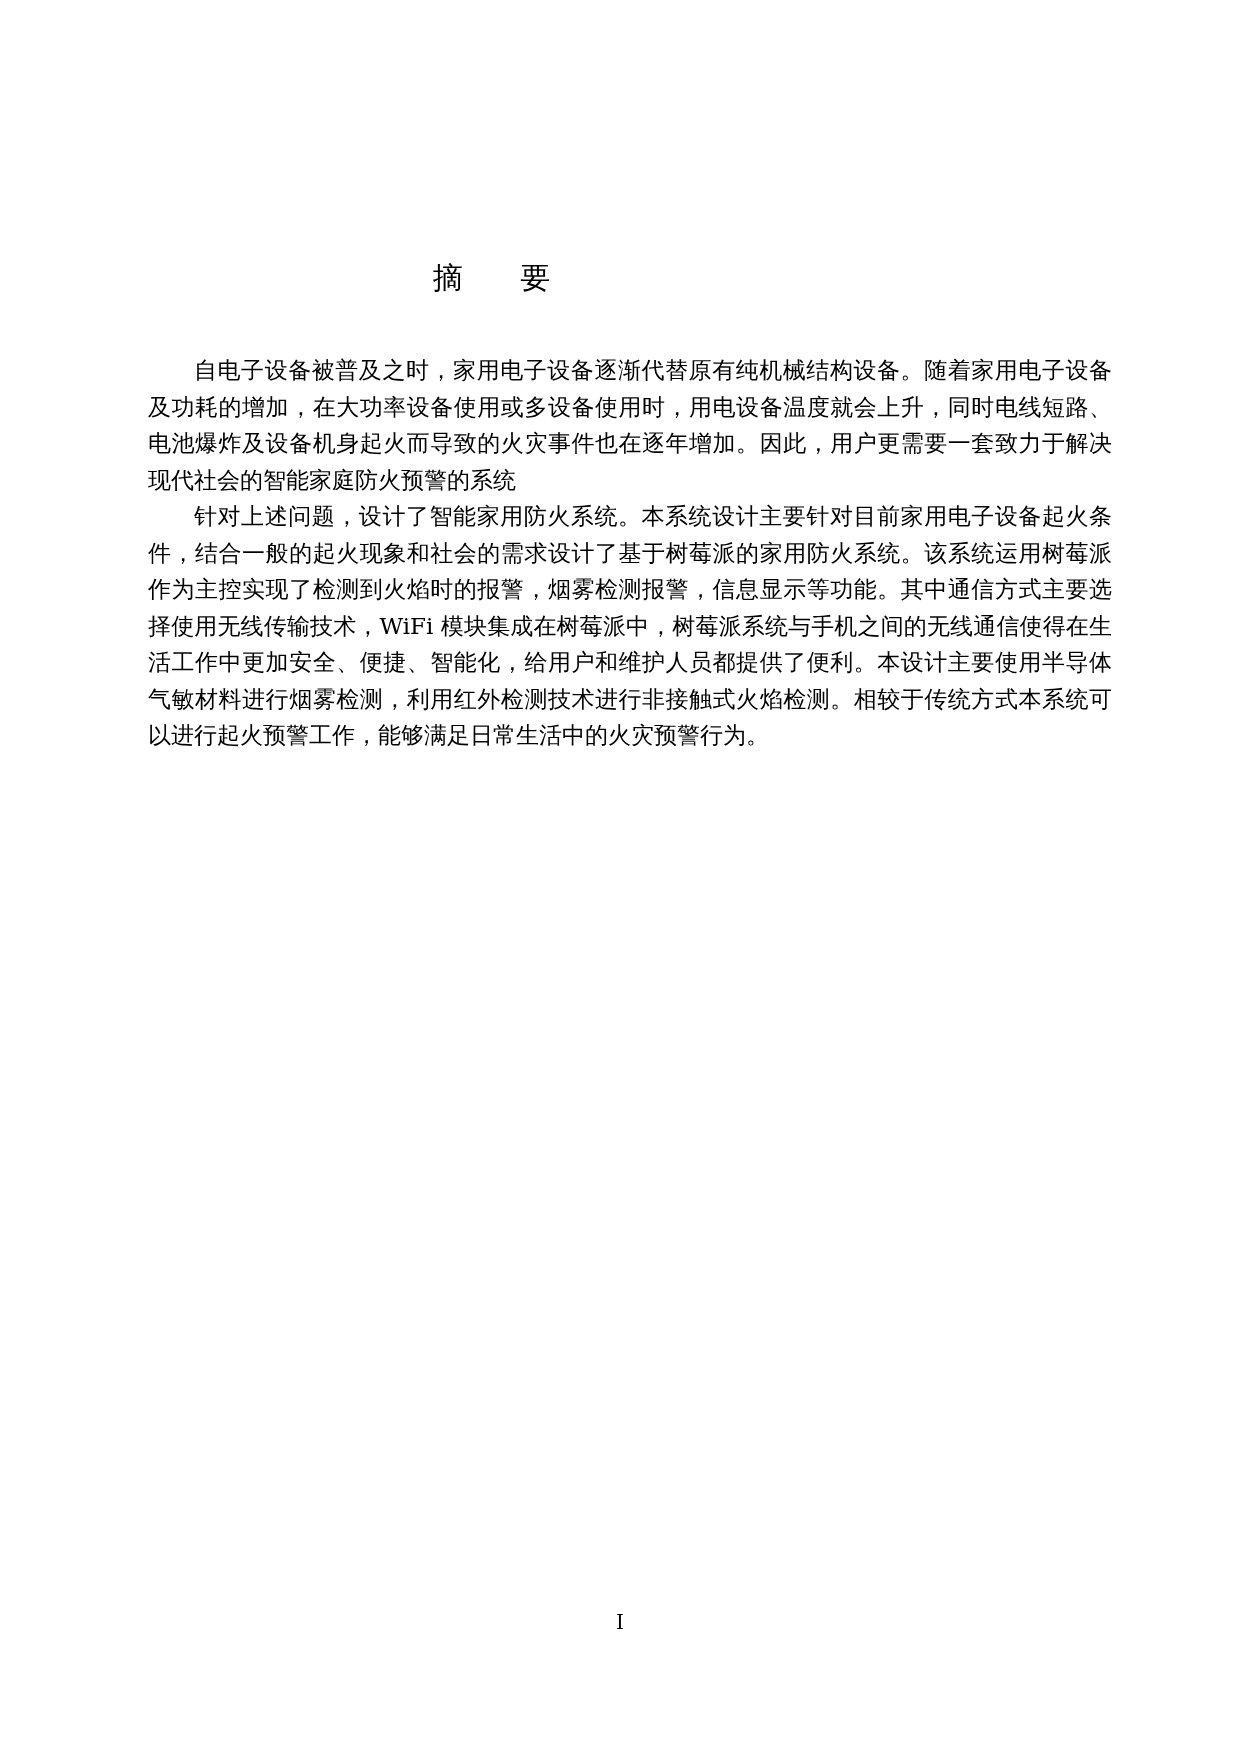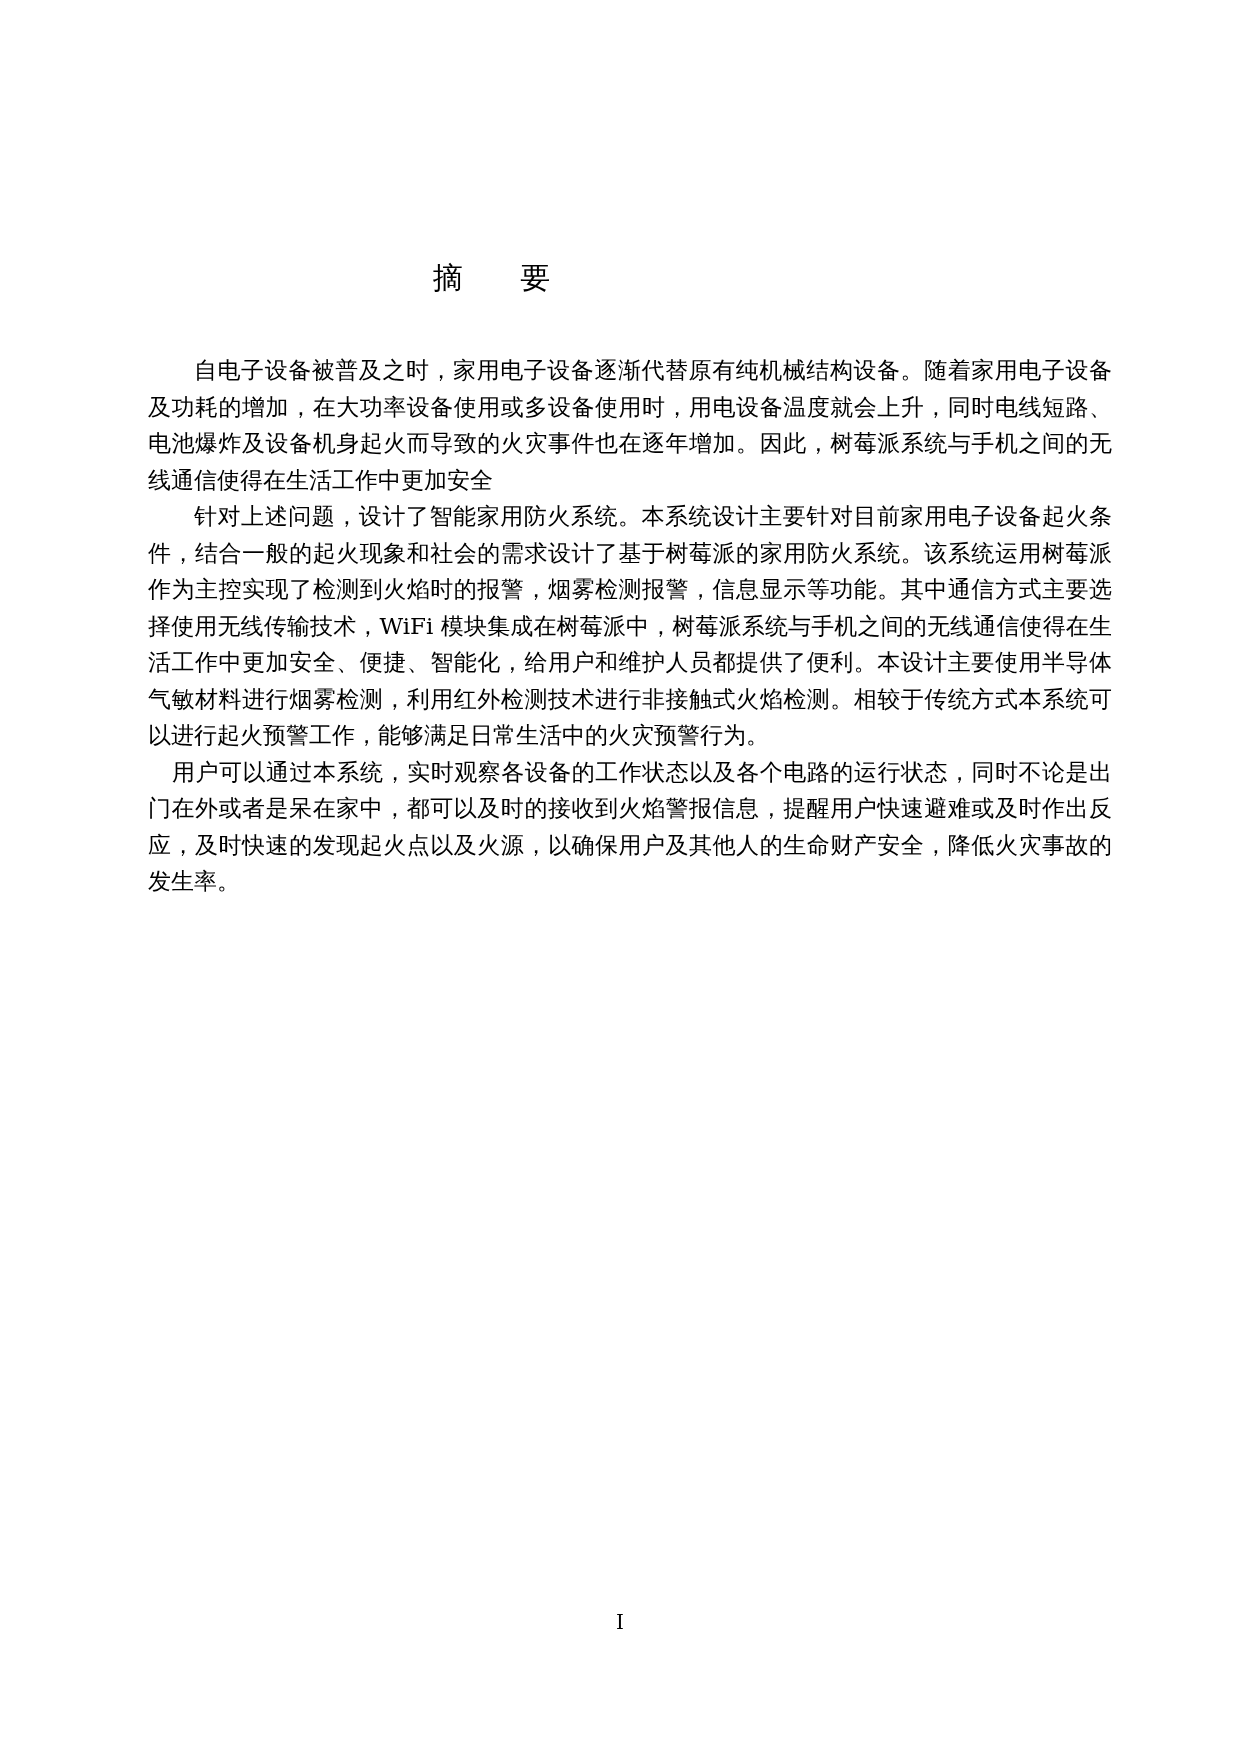--- a/index.html
+++ b/index.html
@@ -17,18 +17,17 @@
 </style>
 </head>
 <body>
 
 <div class="title">
   <span>摘</span>
   <span>要</span>
 </div>
 
 <div class="body">
-  <p class="indent">自电子设备被普及之时，家用电子设备逐渐代替原有纯机械结构设备。随着家用电子设备及功耗的增加，在大功率设备使用或多设备使用时，用电设备温度就会上升，同时电线短路、电池爆炸及设备机身起火而导致的火灾事件也在逐年增加。因此，树莓派系统与手机之间的无线通信使得在生活工作中更加安全</p>
+  <p class="indent">自电子设备被普及之时，家用电子设备逐渐代替原有纯机械结构设备。随着家用电子设备及功耗的增加，在大功率设备使用或多设备使用时，用电设备温度就会上升，同时电线短路、电池爆炸及设备机身起火而导致的火灾事件也在逐年增加。因此，用户更需要一套致力于解决现代社会的智能家庭防火预警的系统</p>
   <p class="indent">针对上述问题，设计了智能家用防火系统。本系统设计主要针对目前家用电子设备起火条件，结合一般的起火现象和社会的需求设计了基于树莓派的家用防火系统。该系统运用树莓派作为主控实现了检测到火焰时的报警，烟雾检测报警，信息显示等功能。其中通信方式主要选择使用无线传输技术，WiFi 模块集成在树莓派中，树莓派系统与手机之间的无线通信使得在生活工作中更加安全、便捷、智能化，给用户和维护人员都提供了便利。本设计主要使用半导体气敏材料进行烟雾检测，利用红外检测技术进行非接触式火焰检测。相较于传统方式本系统可以进行起火预警工作，能够满足日常生活中的火灾预警行为。</p>
-  <p class="indent-sm">用户可以通过本系统，实时观察各设备的工作状态以及各个电路的运行状态，同时不论是出门在外或者是呆在家中，都可以及时的接收到火焰警报信息，提醒用户快速避难或及时作出反应，及时快速的发现起火点以及火源，以确保用户及其他人的生命财产安全，降低火灾事故的发生率。</p>
 </div>
 
 <div class="page-num">I</div>
 
 </body></html>

